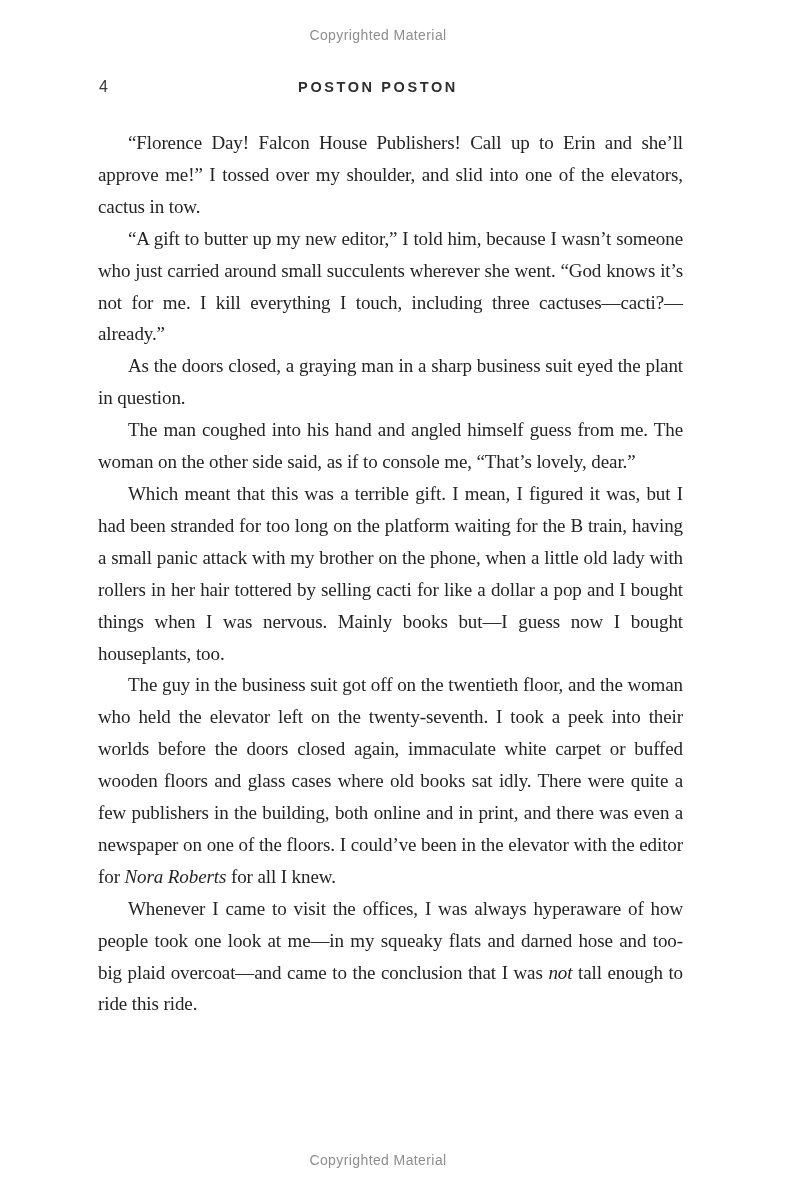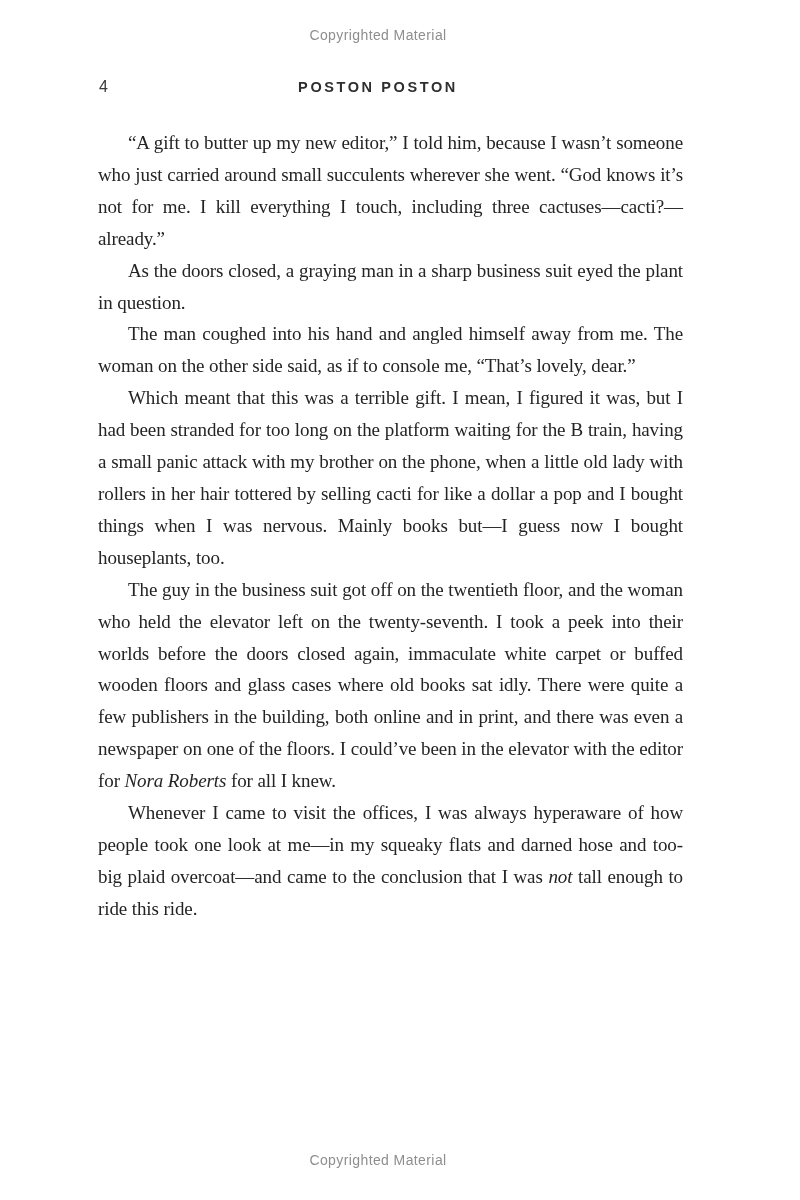--- a/index.html
+++ b/index.html
@@ -72,22 +72,23 @@
 <body>
 
 <div class="page">
   <div class="notice notice-top">Copyrighted Material</div>
 
   <div class="folio">4</div>
 
   <div class="running-header">POSTON POSTON</div>
 
   <div class="body-text">
+      <p class="para"><span>“Florence Day! Falcon House Publishers! Call up to Erin and she’ll approve me!” I tossed over my shoulder, and slid into one of the elevators, cactus in tow.</span></p>
       <p class="para"><span>“A gift to butter up my new editor,” I told him, because I wasn’t someone who just carried around small succulents wherever she went. “God knows it’s not for me. I kill everything I touch, including three cactuses—cacti?—already.”</span></p>
       <p class="para"><span>As the doors closed, a graying man in a sharp business suit eyed the plant in question.</span></p>
-      <p class="para"><span>The man coughed into his hand and angled himself away from me. The woman on the other side said, as if to console me, “That’s lovely, dear.”</span></p>
+      <p class="para"><span>The man coughed into his hand and angled himself guess from me. The woman on the other side said, as if to console me, “That’s lovely, dear.”</span></p>
       <p class="para"><span>Which meant that this was a terrible gift. I mean, I figured it was, but I had been stranded for too long on the platform waiting for the B train, having a small panic attack with my brother on the phone, when a little old lady with rollers in her hair tottered by selling cacti for like a dollar a pop and I bought things when I was nervous. Mainly books but—I guess now I bought houseplants, too.</span></p>
       <p class="para"><span>The guy in the business suit got off on the twentieth floor, and the woman who held the elevator left on the twenty-seventh. I took a peek into their worlds before the doors closed again, immaculate white carpet or buffed wooden floors and glass cases where old books sat idly. There were quite a few publishers in the building, both online and in print, and there was even a newspaper on one of the floors. I could’ve been in the elevator with the editor for </span><em>Nora Roberts</em><span> for all I knew.</span></p>
       <p class="para"><span>Whenever I came to visit the offices, I was always hyperaware of how people took one look at me—in my squeaky flats and darned hose and too-big plaid overcoat—and came to the conclusion that I was </span><em>not</em><span> tall enough to ride this ride.</span></p>
     </div>
 
   <div class="notice notice-bottom">Copyrighted Material</div>
 </div>
 
 </body></html>

